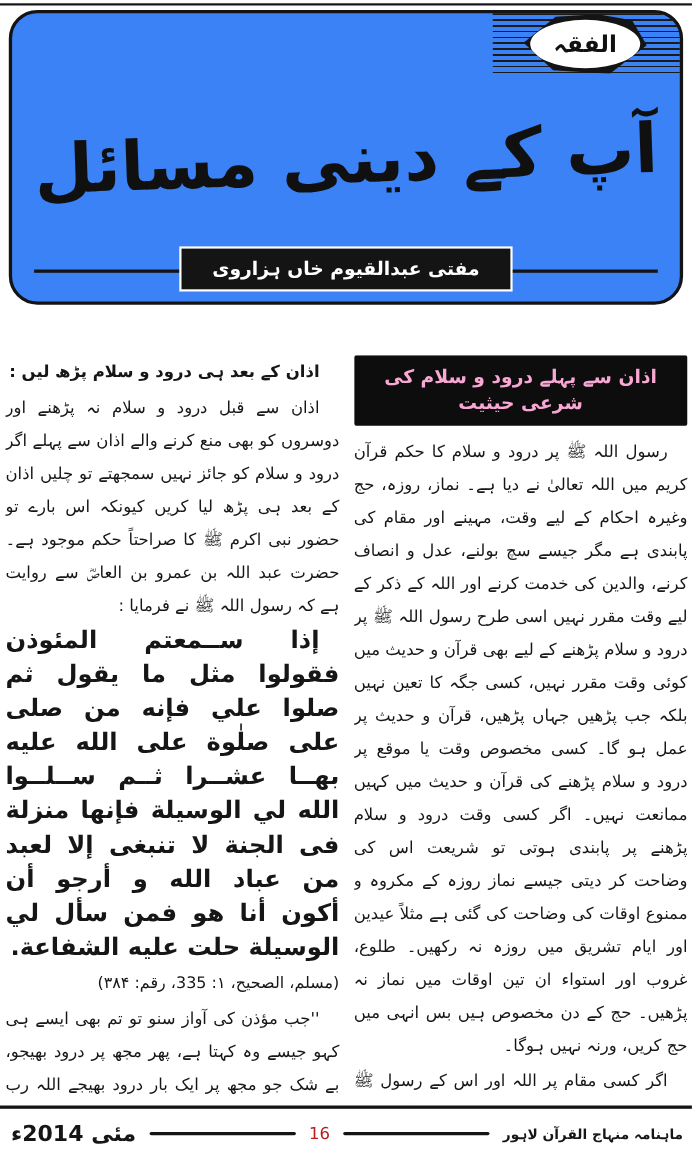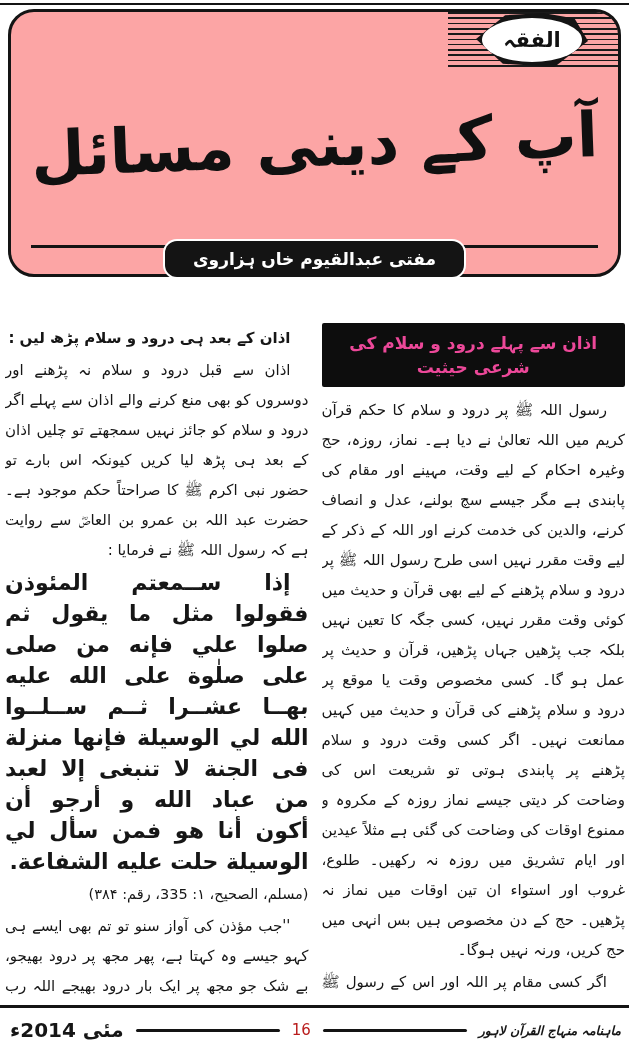--- a/index.html
+++ b/index.html
@@ -3,21 +3,21 @@
 <meta charset="utf-8">
 <style>
   html,body{margin:0;padding:0;}
   body{
     width:629px;height:1050px;position:relative;background:#ffffff;
     font-family:"DejaVu Sans",sans-serif;color:#161616;overflow:hidden;
   }
   .top-rule{position:absolute;top:3px;left:0;width:629px;height:2px;background:#141414;}
   .header-box{
     position:absolute;top:9px;left:8px;right:8px;height:262px;
-    border:3px solid #141414;border-radius:26px;background:#fca5a5;
+    border:3px solid #141414;border-radius:26px;background:#3b82f6;
   }
   .badge{
     position:absolute;top:0;right:0;width:170px;height:57px;
     background:repeating-linear-gradient(to bottom,#1a1a1a 0 1.6px,transparent 1.6px 5.3px);
     border-top-right-radius:22px;overflow:hidden;
   }
   .badge-diamond{
     position:absolute;top:1px;left:28px;width:112px;height:54px;background:#141414;
     clip-path:polygon(0 48%,26% 4%,60% 0,88% 10%,100% 52%,70% 100%,24% 94%);
     display:flex;align-items:center;justify-content:center;
@@ -29,43 +29,43 @@
   }
   .main-title{
     position:absolute;top:52px;left:12px;right:12px;height:160px;
     display:flex;align-items:center;justify-content:center;
     font-size:62px;font-weight:bold;direction:rtl;white-space:nowrap;
     transform:rotate(-2deg);color:#101010;
   }
   .author-row{position:absolute;left:16px;right:16px;bottom:6px;height:42px;}
   .author-line{position:absolute;top:19px;left:4px;right:4px;height:2.5px;background:#141414;}
   .author-pill{
-    position:relative;margin:15px auto;width:fit-content;background:#141414;color:#fff;
-    border-radius:12px;padding:8px 28px;font-size:17px;font-weight:bold;direction:rtl;
+    position:relative;margin:0 auto;width:fit-content;background:#141414;color:#fff;
+    border-radius:0;padding:8px 28px;font-size:17px;font-weight:bold;direction:rtl;
     box-shadow:0 0 0 2px #fff;
   }
   .body-cols{
     position:absolute;top:287px;left:5px;right:4px;height:716px;
     display:flex;flex-direction:row-reverse;gap:13px;overflow:hidden;
   }
   .col{flex:1;direction:rtl;text-align:justify;font-size:15px;line-height:30px;overflow:hidden;margin-top:36px;}
   .col p{margin:0 0 2px 0;text-indent:18px;}
   .col-heading-bar{
-    background:#0d0d0d;color:#ec4899;text-align:center;font-size:17px;font-weight:bold;
+    background:#0d0d0d;color:#f9a8d4;text-align:center;font-size:17px;font-weight:bold;
     padding:8px 4px;margin:0 0 8px 0;line-height:24px;border-radius:2px;
   }
   .col-subheading{font-weight:bold;}
   .arabic-quote{font-weight:bold;font-size:22px;line-height:31px;font-family:"DejaVu Sans",sans-serif;}
   .reference{text-indent:0 !important;font-size:14.5px;}
   .footer-rule{position:absolute;top:1005px;left:0;width:629px;height:3px;background:#141414;}
   .footer{
     position:absolute;top:1013px;left:10px;right:8px;height:34px;
     display:flex;align-items:center;direction:rtl;gap:12px;
   }
-  .footer-mag{font-size:12.5px;font-weight:bold;white-space:nowrap;direction:rtl;font-style:italic;}
+  .footer-mag{font-size:12.5px;font-weight:bold;white-space:nowrap;direction:rtl;}
   .footer-line{flex:1;height:3px;background:#141414;border-radius:2px;}
   .footer-page{font-size:15px;color:#b91c1c;}
   .footer-date{font-size:20px;font-weight:bold;white-space:nowrap;direction:rtl;}
 </style>
 </head>
 <body>
 
 <div class="top-rule"></div>
 
 <div class="header-box">

